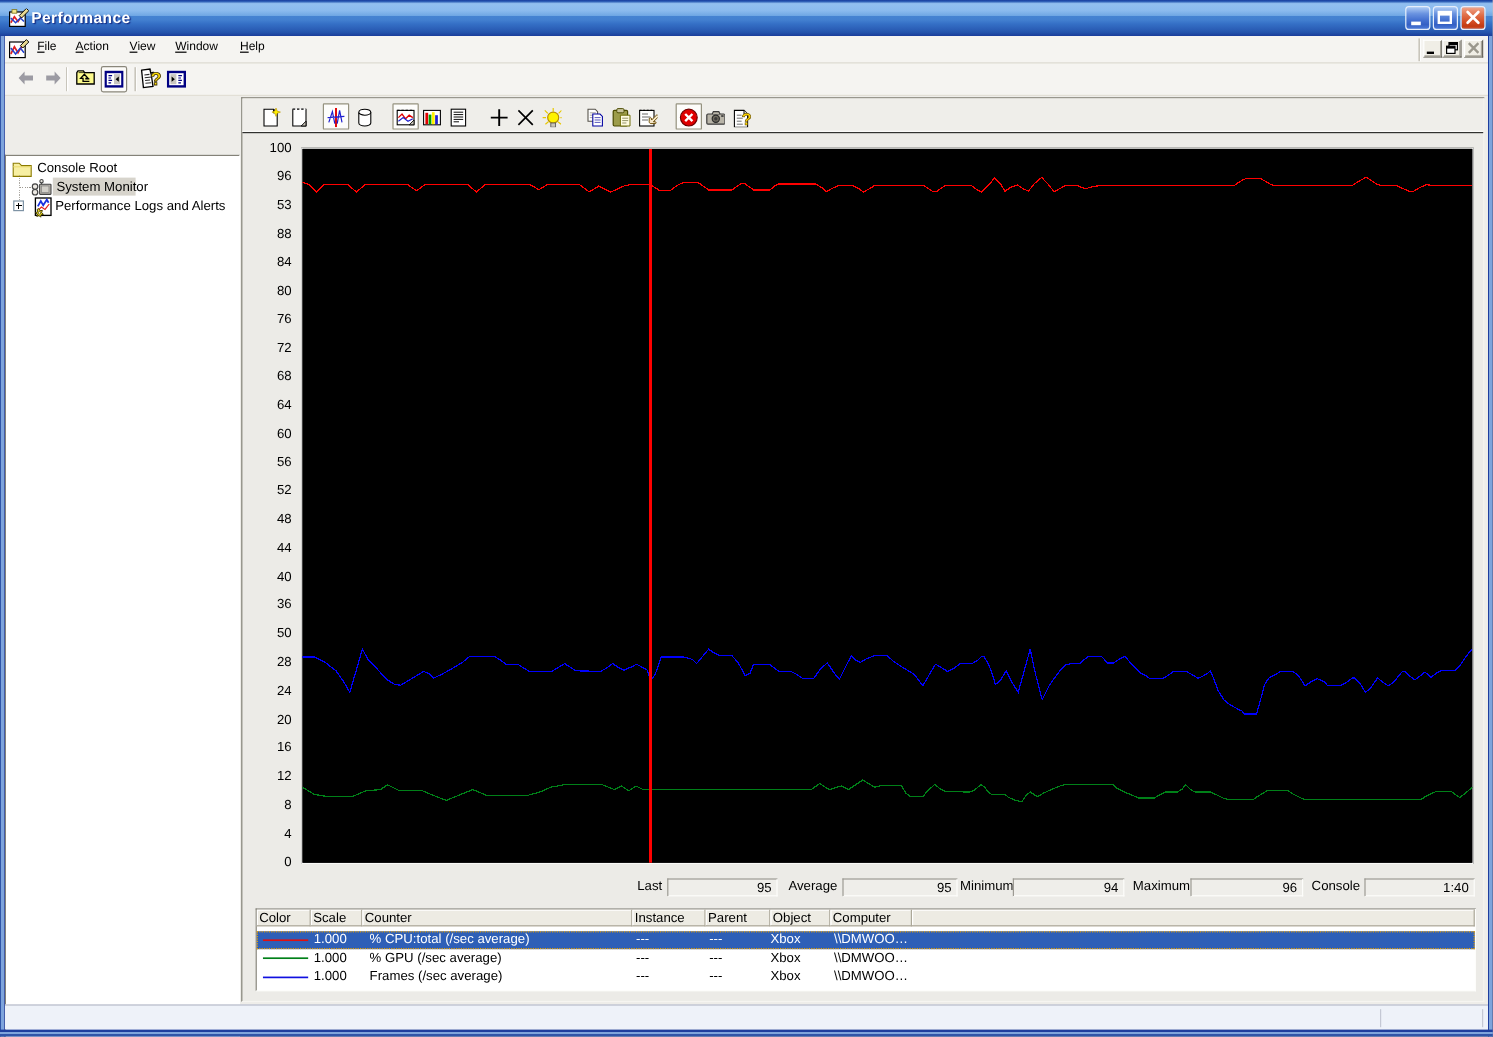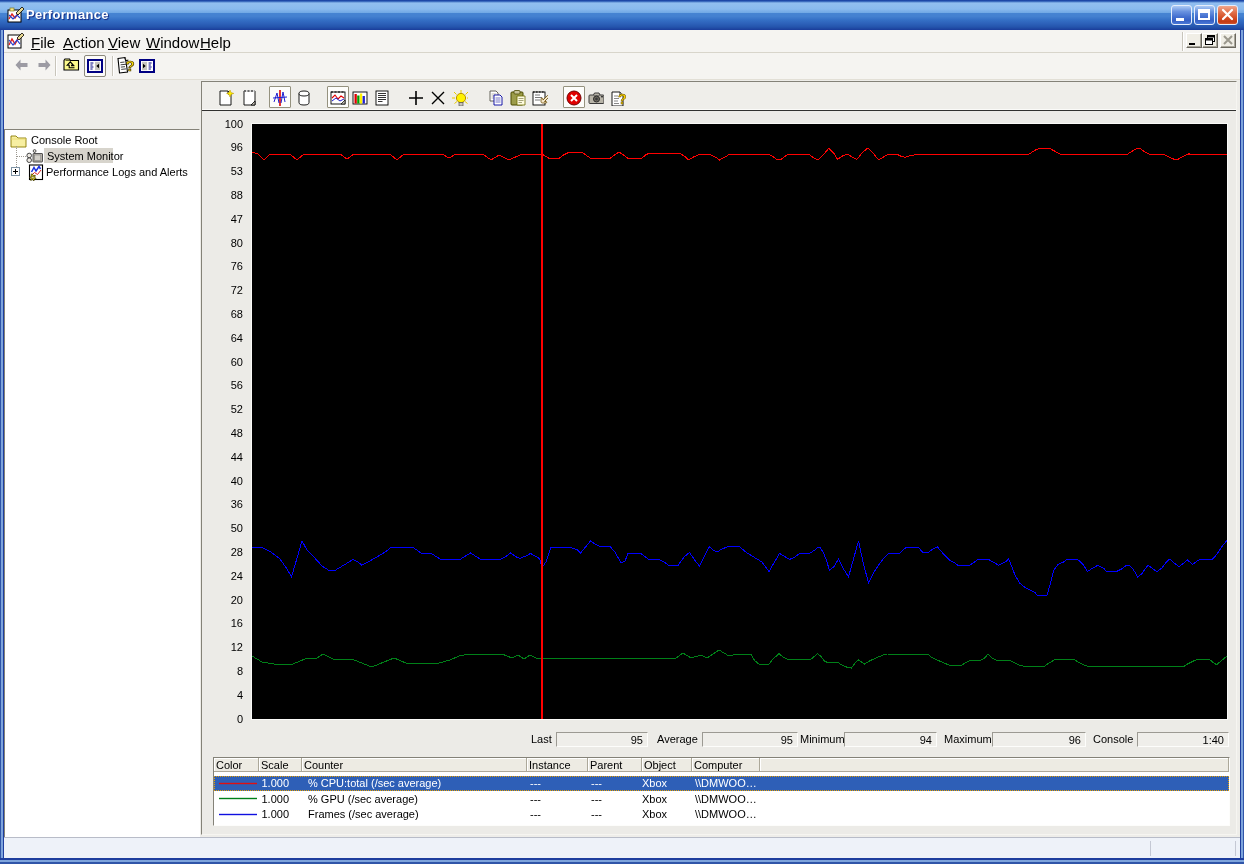--- a/index.html
+++ b/index.html
@@ -9,21 +9,21 @@
  background:linear-gradient(180deg,#1C3FA0 0px,#2050AE 1px,#92BFF0 3px,#8ABAEE 9px,#6FA7E4 13px,#4F8CD7 40%,#4583D2 45%,#4380D0 55%,#3570C6 66%,#2C60B8 80%,#2454AC 90%,#1D449F 97%,#1A3C9C 100%); }
 #brdL { left:0; top:30px; width:4px; height:834px; background:linear-gradient(to right,#3055A8 0 1px,#7EA4DC 1px 3px,#1E3E9E 3px 4px); }
 #brdR { left:1240px; top:30px; width:4px; height:834px; background:linear-gradient(to left,#3055A8 0 1px,#7EA4DC 1px 3px,#1E3E9E 3px 4px); }
 #brdB { left:0; top:858px; width:1244px; height:6px; background:linear-gradient(180deg,#1E3E9E 0 2px,#7EA4DC 2px 4px,#3055A8 4px 6px); }
 #title-text { left:26px; top:7px; color:#fff; font-size:13px; font-weight:bold; letter-spacing:.3px; text-shadow:1px 1px 1px #10247E; }
 .tbtn { top:5px; width:21px; height:20px; border:1px solid #E6EEFB; border-radius:3px; }
 .tbtn.blue { background:linear-gradient(180deg,#AECBF4 0%,#6A93E0 30%,#4470D0 60%,#3560C4 80%,#4A78D8 100%); }
 #bclose { left:1217px; background:linear-gradient(180deg,#F0A68C 0%,#E1714B 35%,#D24920 70%,#C23A14 88%,#D4542C 100%); }
 
 #menubar { left:4px; top:30px; width:1236px; height:23px; background:#F5F4F1; border-bottom:1px solid #D8D5CB; }
-.menu { top:4px; font-size:15px; color:#000; }
+.menu { top:4px; font-size:10px; color:#000; }
 #mseph { left:1178px; top:2px; width:2px; height:19px; background:linear-gradient(to right,#C8C5BB 0 1px,#fff 1px 2px); }
 .cbtn { top:3px; width:16px; height:15px; background:#F0EEE6; border:1px solid; border-color:#fff #6A675E #6A675E #fff; box-shadow:inset -1px -1px 0 #A9A69B; }
 
 #toolbar { left:4px; top:53px; width:1236px; height:27px; background:#F5F4F1; border-bottom:1px solid #E2DFD6; }
 .tsep { top:3px; width:2px; height:20px; background:linear-gradient(to right,#C8C5BB 0 1px,#fff 1px 2px); }
 .tbox { top:2px; width:22px; height:22px; border:1px solid #9F9C8D; border-radius:2px; background:#F6F4EE; }
 .tbox.on { background:#FCFBF8; border-color:#8A877B; }
 
 #lpane { left:4px; top:81px; width:196px; height:754px; background:#fff; border:1px solid; border-color:#848278 #fff #fff #848278;margin-top:48px; }
 #rpane { left:201px; top:81px; width:1036px; height:754px; background:#ECEBE7; border:1px solid; border-color:#848278 #F6F5F1 #F6F5F1 #848278; }
@@ -296,21 +296,21 @@
           <path d="M10 2 L10 5 L13 5" fill="#E0DDD0" stroke="#000" stroke-width="0.8"></path>
           <path d="M4 6 L8 6 M4 8.5 L9 8.5 M4 11 L8 11 M4 13.5 L9 13.5" stroke="#6A6A6A" stroke-width="0.8"></path>
           <text x="8" y="14" font-size="14" font-weight="bold" fill="#FFD800" stroke="#604800" stroke-width="0.5" font-family="Liberation Sans">?</text>
         </svg>
       </svg>
   </div>
   <div class="ylab" style="top:35.5px">100</div>
 <div class="ylab" style="top:59.3px">96</div>
 <div class="ylab" style="top:83.1px">53</div>
 <div class="ylab" style="top:106.9px">88</div>
-<div class="ylab" style="top:130.7px">47</div>
+<div class="ylab" style="top:130.7px">84</div>
 <div class="ylab" style="top:154.5px">80</div>
 <div class="ylab" style="top:178.3px">76</div>
 <div class="ylab" style="top:202.1px">72</div>
 <div class="ylab" style="top:225.9px">68</div>
 <div class="ylab" style="top:249.7px">64</div>
 <div class="ylab" style="top:273.5px">60</div>
 <div class="ylab" style="top:297.3px">56</div>
 <div class="ylab" style="top:321.1px">52</div>
 <div class="ylab" style="top:344.9px">48</div>
 <div class="ylab" style="top:368.7px">44</div>

